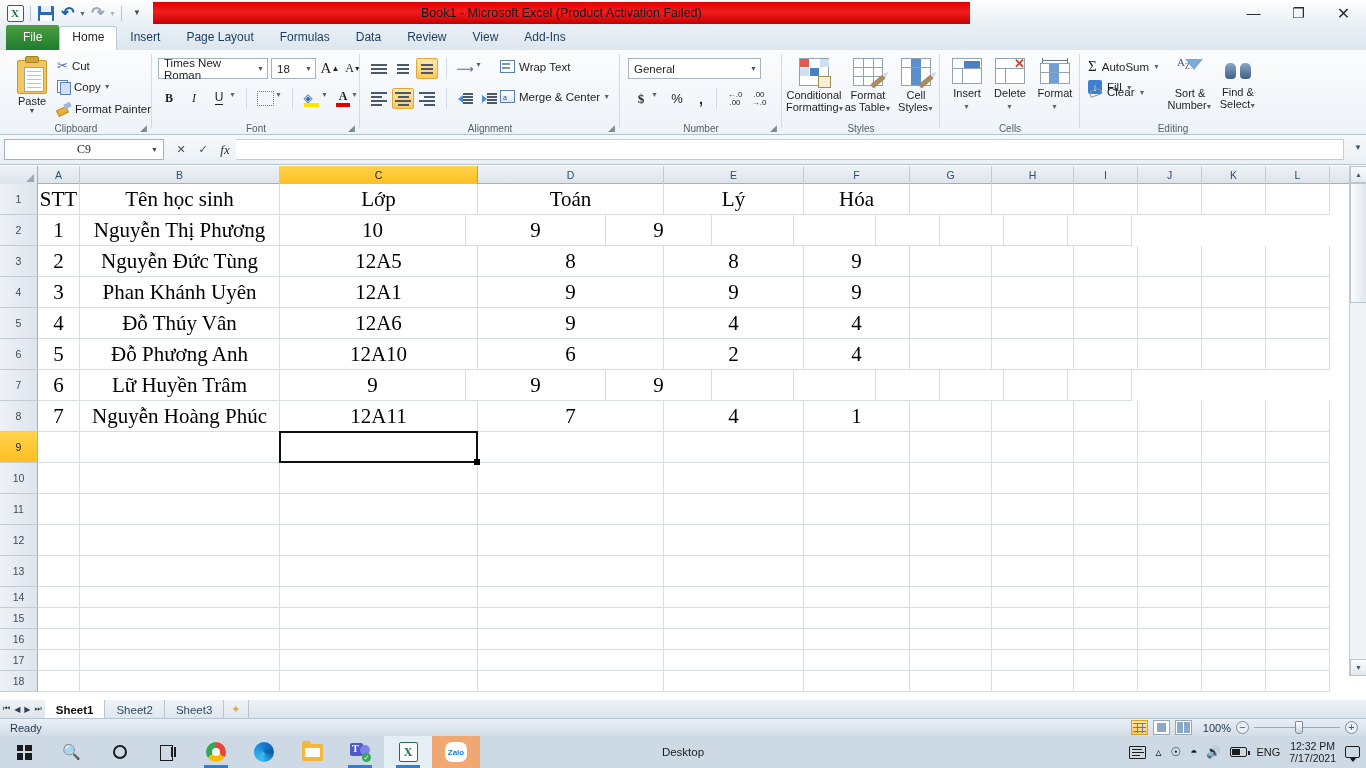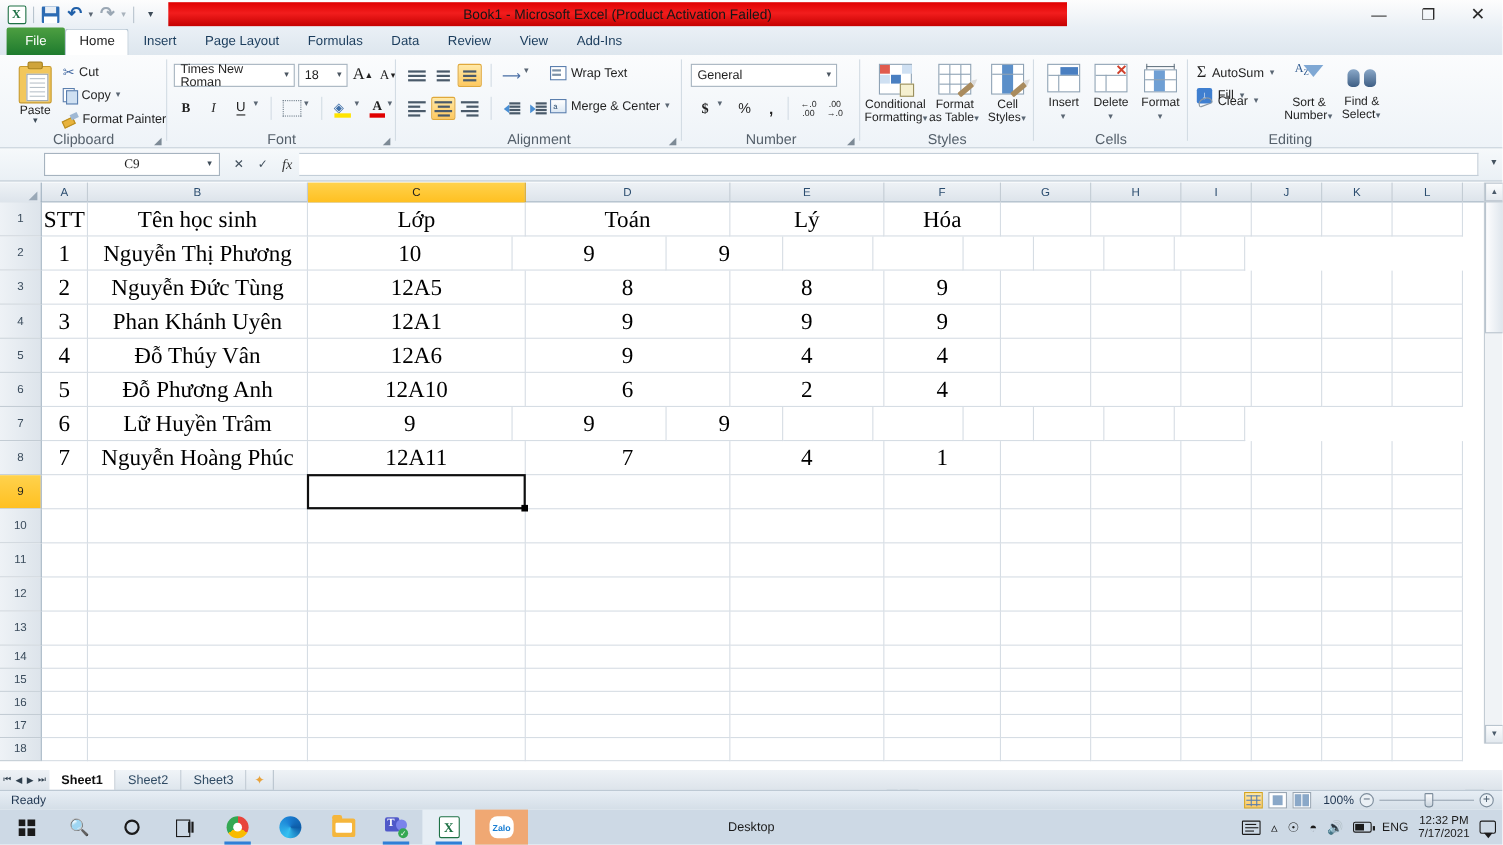--- a/index.html
+++ b/index.html
@@ -58,21 +58,21 @@
   .ribbon-help { position:absolute; right:4px; top:26px; display:flex; align-items:center; gap:7px; height:22px; }
   .help-circle { width:16px; height:16px; border-radius:50%; background:#1b7fd4; color:#fff;
                  font-size:11px; font-weight:bold; display:flex; align-items:center; justify-content:center; }
   .mini-ico { color:#3b4c5c; font-size:11px; }
 
   
   .ribbon { position:absolute; left:0; top:50px; width:1366px; height:85px;
             background: linear-gradient(#fbfcfd,#eef3f8); border-bottom:1px solid #b6c4d0; }
   .group { position:absolute; top:0; height:85px; }
   .group-label { position:absolute; bottom:1px; width:100%; text-align:center;
-                 font-size:13px; color:#55606b; }
+                 font-size:10px; color:#55606b; }
   .group-div { position:absolute; top:4px; width:1px; height:74px; background:#d3dce4; }
   .dlg { position:absolute; bottom:3px; right:3px; width:9px; height:9px; color:#7d8a96; font-size:9px; }
 
   
   .paste { position:absolute; left:6px; top:4px; width:52px; text-align:center; }
   .clipboard-img { width:34px; height:38px; margin:2px auto 0; position:relative; }
   .cb-body { position:absolute; left:2px; top:4px; width:30px; height:34px; background:#f2c75c;
              border:1px solid #c79a2e; border-radius:2px; }
   .cb-clip { position:absolute; left:10px; top:0; width:14px; height:7px; background:#cfa43a;
              border:1px solid #a8821f; border-radius:2px; }
@@ -152,21 +152,21 @@
   .sortico .funnel { position:absolute; right:0; top:2px; width:0; height:0;
                      border-left:9px solid transparent; border-right:9px solid transparent; border-top:11px solid #7fa8d4; }
   .binoc { width:26px; height:22px; position:relative; }
   .binoc:before,.binoc:after { content:""; position:absolute; top:4px; width:11px; height:16px;
                                background:linear-gradient(#8aa8c8,#3f5f85); border-radius:5px 5px 4px 4px; }
   .binoc:before { left:0; } .binoc:after { right:0; }
 
   
   .fbar { position:absolute; left:0; top:135px; width:1366px; height:30px;
           background:linear-gradient(#f6f9fb,#eaf0f5); border-bottom:1px solid #b6c4d0;
-          display:flex; align-items:center;padding-left:36px; }
+          display:flex; align-items:center; }
   .namebox { width:160px; height:21px; margin-left:4px; background:#fff; border:1px solid #a6b3bf;
              display:flex; align-items:center; justify-content:center; position:relative;
              font-size:12px; color:#1f1f1f; font-family:"Liberation Serif",serif; }
   .namebox .cv { position:absolute; right:5px; font-size:7px; color:#3d4b58; font-family:"Liberation Sans",sans-serif; }
   .fxgrp { display:flex; align-items:center; height:21px; margin-left:6px; gap:0; }
   .fxbtn { width:22px; height:21px; display:flex; align-items:center; justify-content:center;
            font-size:11px; color:#44525f; }
   .fx { font-style:italic; font-family:"Liberation Serif",serif; font-size:13px; color:#333; }
   .fxinput { flex:1; height:21px; background:#fff; border:1px solid #c3ced8; border-left:none;
              margin-right:22px; }

